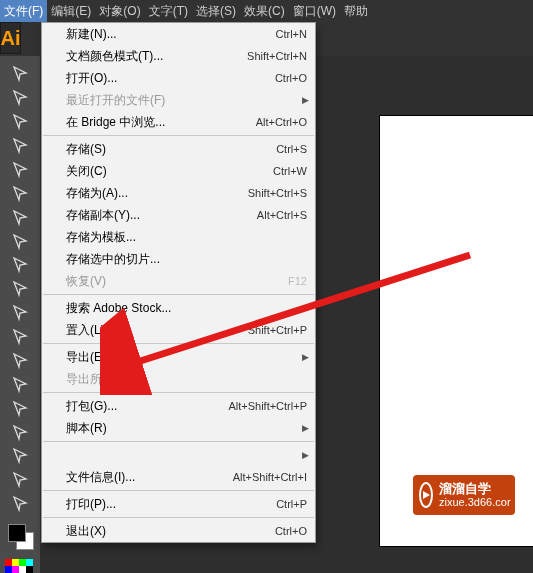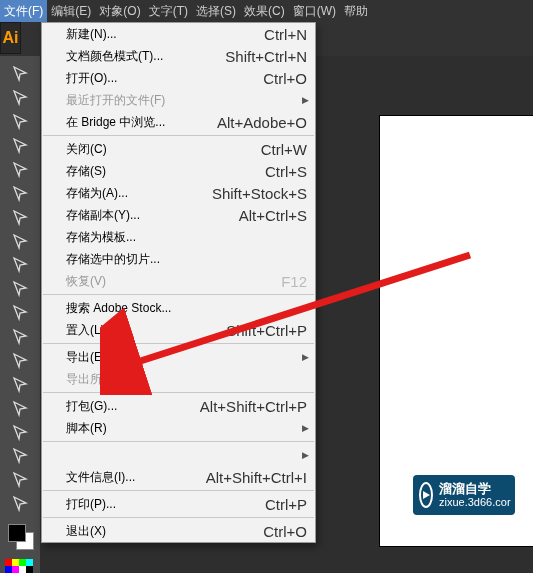--- a/index.html
+++ b/index.html
@@ -3,48 +3,48 @@
 <meta charset="utf-8">
 <style>
 * { margin: 0; padding: 0; box-sizing: border-box; font-family: "Microsoft YaHei", "SimSun", Arial, sans-serif; }
 body { width: 533px; height: 573px; background: #323232; overflow: hidden; position: relative; }
 
 .menubar { display: flex; background: #323232; color: #cccccc; height: 22px; font-size: 12px; position: relative; z-index: 10; }
 .menu-item { padding: 3px 4px; cursor: pointer; white-space: nowrap; }
 .menu-item.active { background: #5284c4; color: #fff; }
 
 .app-body { display: flex; height: calc(100% - 22px); position: relative; }
-.ai-badge { width: 21px; height: 32px; background: #2a2a2a; color: #ff9a00; font-weight: bold; font-size: 16px; display: flex; align-items: center; justify-content: center; position: absolute; left: 0; top: 22px; border: 1px solid #1a1a1a; }
+.ai-badge { width: 21px; height: 32px; background: #2a2a2a; color: #ff9a00; font-weight: bold; font-size: 20px; display: flex; align-items: center; justify-content: center; position: absolute; left: 0; top: 22px; border: 1px solid #1a1a1a; }
 
 .left-col { width: 40px; margin-top: 34px; display: flex; flex-direction: column; align-items: center; background: #4b4b4b; gap: 1px; padding-top: 6px; }
 .tool { width: 24px; height: 24px; display: flex; align-items: center; justify-content: center; color: #dcdcdc; cursor: pointer; }
 .tool svg { width: 18px; height: 18px; }
 
 .swatches { margin-top: 6px; width: 28px; height: 34px; position: relative; }
 .swatch-fg { position: absolute; left: 2px; top: 2px; width: 18px; height: 18px; background: #000; border: 1px solid #888; }
 .swatch-bg { position: absolute; left: 10px; top: 10px; width: 18px; height: 18px; background: #fff; border: 1px solid #888; }
 
 .mini-palette { display: flex; flex-wrap: wrap; width: 30px; margin-top: 4px; }
 .mini-palette div { width: 7px; height: 7px; }
 
 .canvas-area { flex: 1; background: #2e2e2e; position: relative; margin-top: 34px; }
 .paper { position: absolute; left: 340px; top: 60px; width: 160px; height: 430px; background: #fff; box-shadow: 0 0 0 1px #000; }
 
 .dropdown { position: absolute; left: 41px; top: 22px; width: 275px; background: #f2f2f2; border: 1px solid #9a9a9a; box-shadow: 2px 4px 8px rgba(0,0,0,.4); z-index: 20; font-size: 12px; color: #000; }
 .mi { display: flex; align-items: center; padding: 4px 8px 4px 24px; height: 22px; cursor: pointer; position: relative; }
 .mi.disabled { color: #999; }
 .mi .lbl { flex: 1; white-space: nowrap; }
-.mi .sc { text-align: right; color: #333; white-space: nowrap; font-size: 15px; }
+.mi .sc { text-align: right; color: #333; white-space: nowrap; font-size: 11px; }
 .mi.disabled .sc { color: #bbb; }
 .mi .arrow { position: absolute; right: 6px; font-size: 9px; color: #555; }
 .sep { height: 1px; background: #c8c8c8; margin: 2px 1px; }
 
 .red-arrow { position: absolute; z-index: 30; pointer-events: none; }
 
-.watermark { position: absolute; right: 18px; bottom: 58px; width: 102px; height: 40px; background: #0c4a6e; border-radius: 4px; display: flex; align-items: center; padding: 4px 6px; color: #fff; z-index: 5; }
+.watermark { position: absolute; right: 18px; bottom: 58px; width: 102px; height: 40px; background: #c2410c; border-radius: 4px; display: flex; align-items: center; padding: 4px 6px; color: #fff; z-index: 5; }
 .watermark .play { width: 26px; height: 26px; border: 2px solid #fff; border-radius: 50%; display: flex; align-items: center; justify-content: center; margin-right: 6px; }
 .watermark .txt { display: flex; flex-direction: column; font-size: 11px; line-height: 1.1; }
 .watermark .txt .big { font-size: 13px; font-weight: bold; }
 </style>
 </head>
 <body>
 
 <div class="menubar">
     <div class="menu-item active">文件(F)</div>
     <div class="menu-item">编辑(E)</div>
@@ -187,34 +187,34 @@
     <div class="mi">
       <span class="lbl">打开(O)...</span>
       <span class="sc">Ctrl+O</span>
     </div>
     <div class="mi disabled">
       <span class="lbl">最近打开的文件(F)</span>
       <span class="arrow">▶</span>
     </div>
     <div class="mi">
       <span class="lbl">在 Bridge 中浏览...</span>
-      <span class="sc">Alt+Adobe+O</span>
-    </div>
-    <div class="sep"></div>
+      <span class="sc">Alt+Ctrl+O</span>
+    </div>
+    <div class="sep"></div>
+    <div class="mi">
+      <span class="lbl">存储(S)</span>
+      <span class="sc">Ctrl+S</span>
+    </div>
     <div class="mi">
       <span class="lbl">关闭(C)</span>
       <span class="sc">Ctrl+W</span>
     </div>
     <div class="mi">
-      <span class="lbl">存储(S)</span>
-      <span class="sc">Ctrl+S</span>
-    </div>
-    <div class="mi">
       <span class="lbl">存储为(A)...</span>
-      <span class="sc">Shift+Stock+S</span>
+      <span class="sc">Shift+Ctrl+S</span>
     </div>
     <div class="mi">
       <span class="lbl">存储副本(Y)...</span>
       <span class="sc">Alt+Ctrl+S</span>
     </div>
     <div class="mi">
       <span class="lbl">存储为模板...</span>
     </div>
     <div class="mi">
       <span class="lbl">存储选中的切片...</span>

